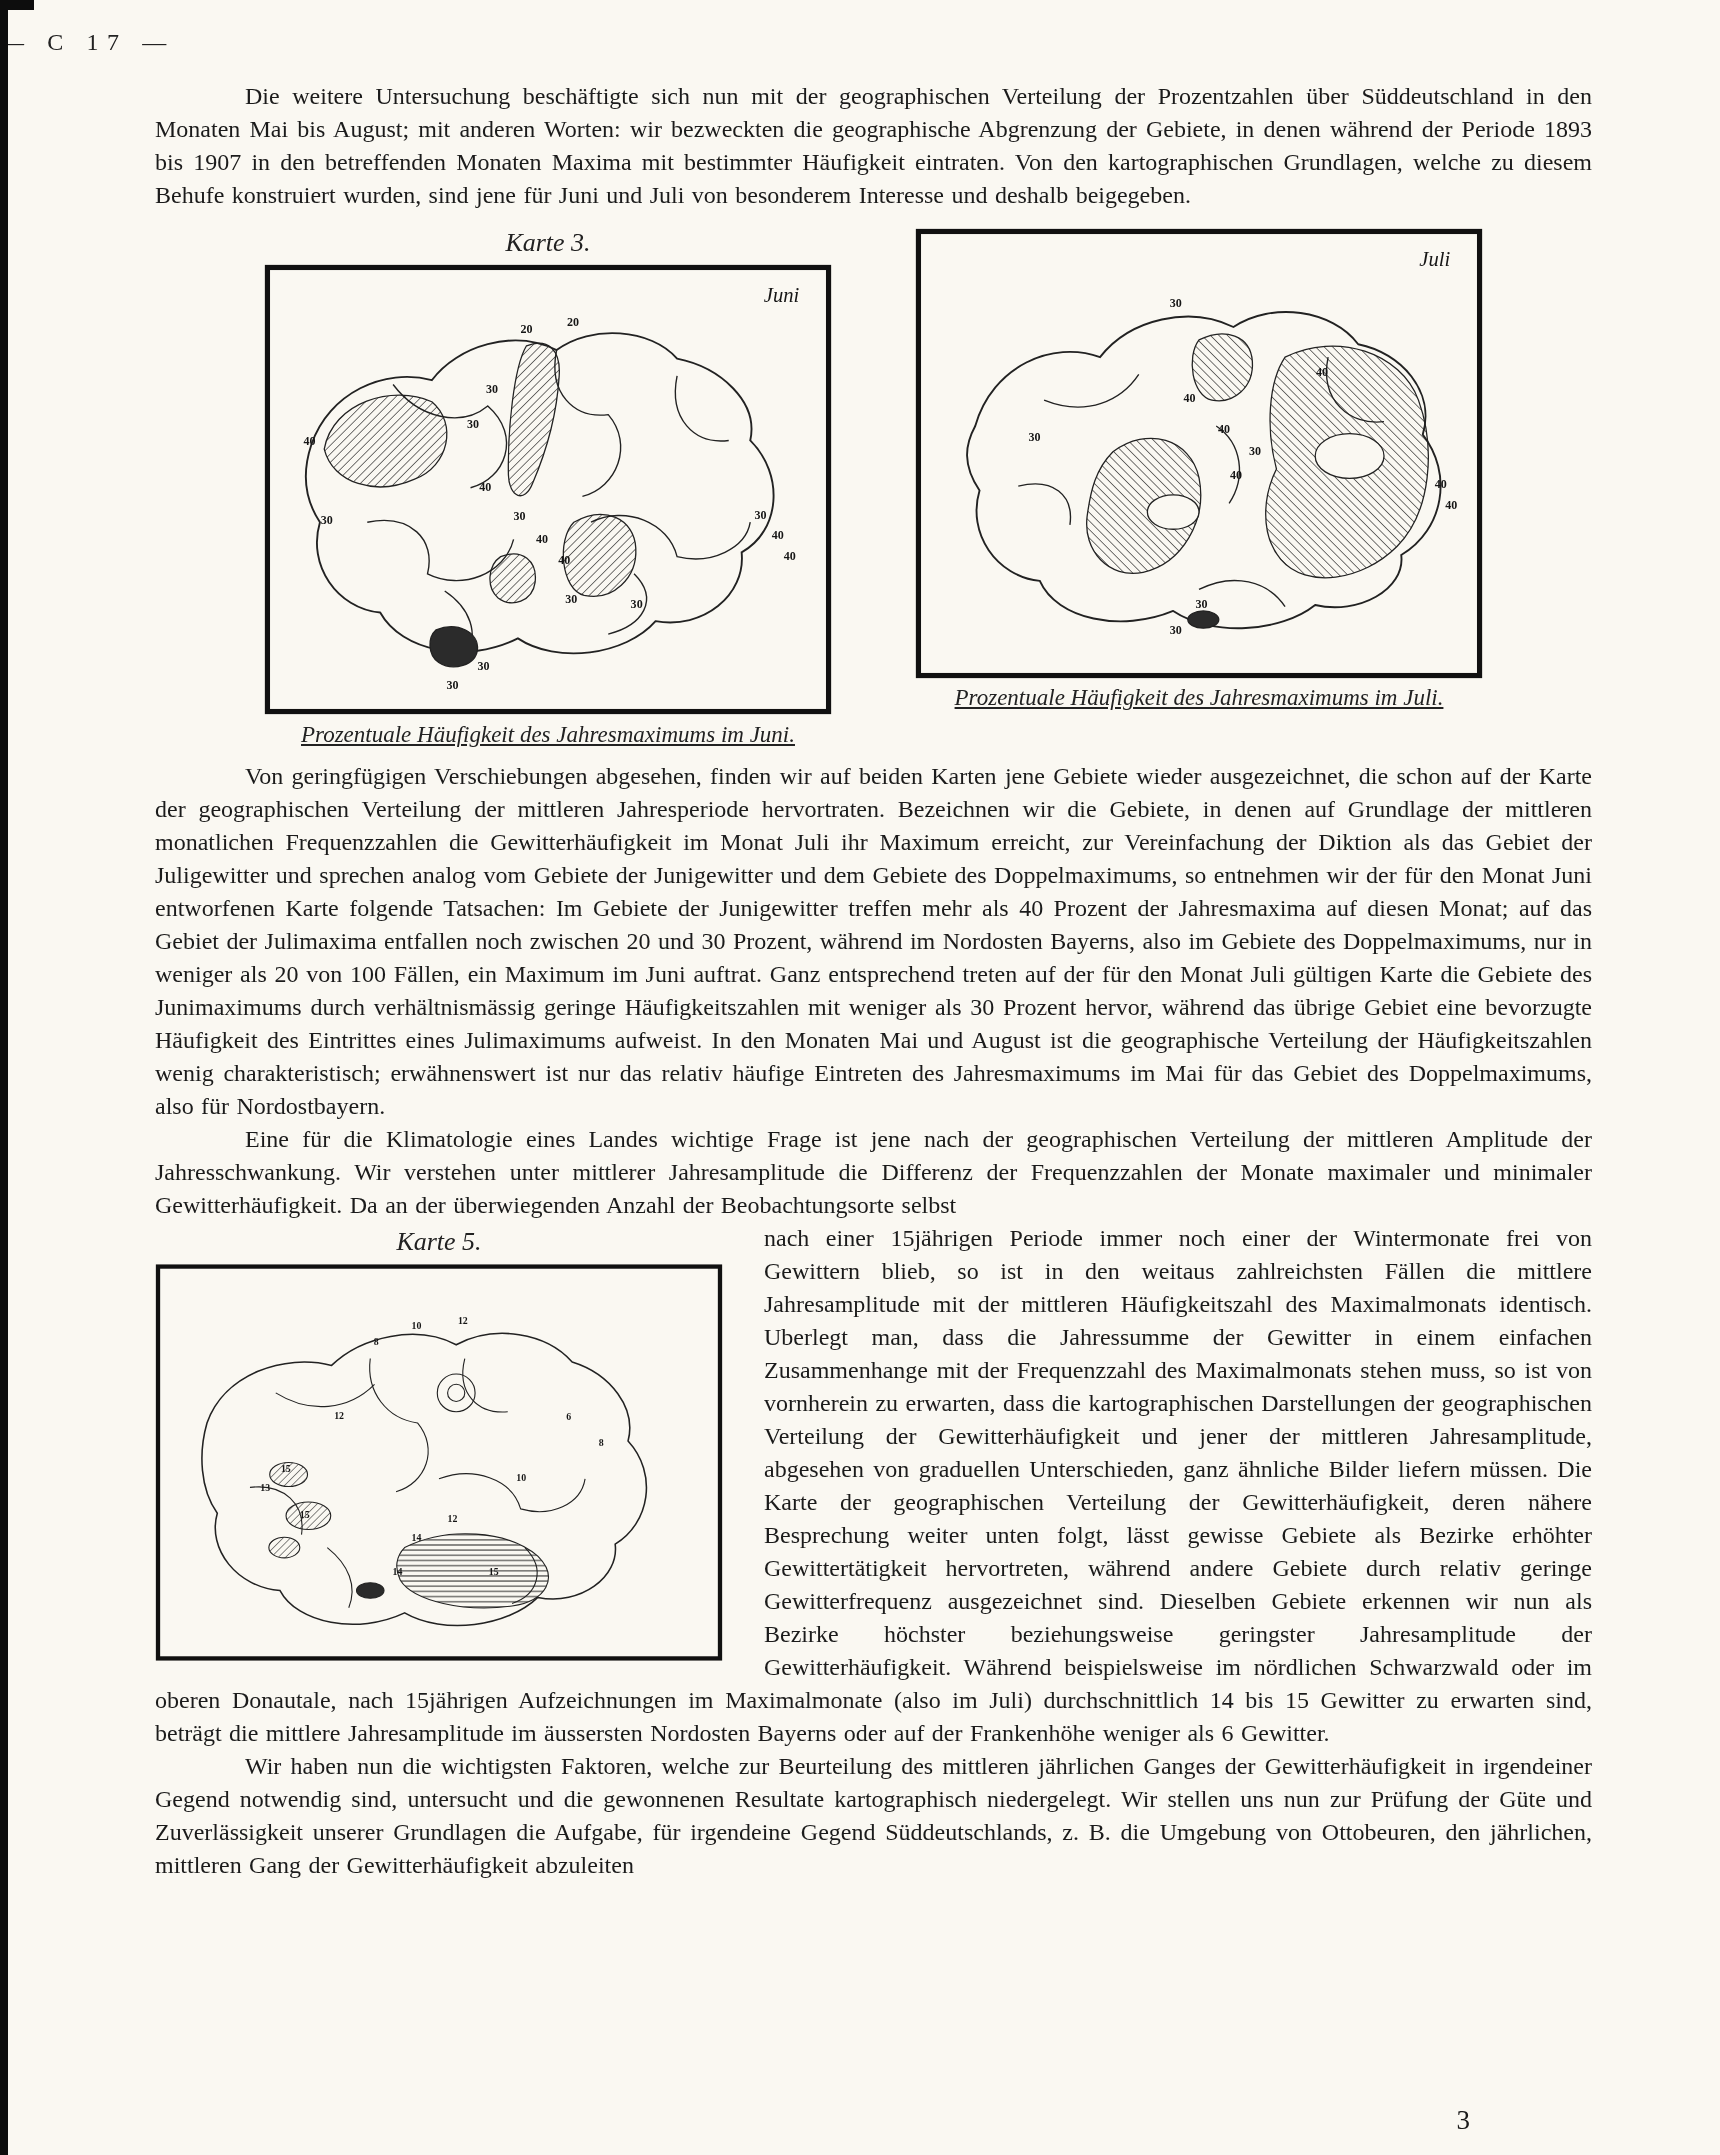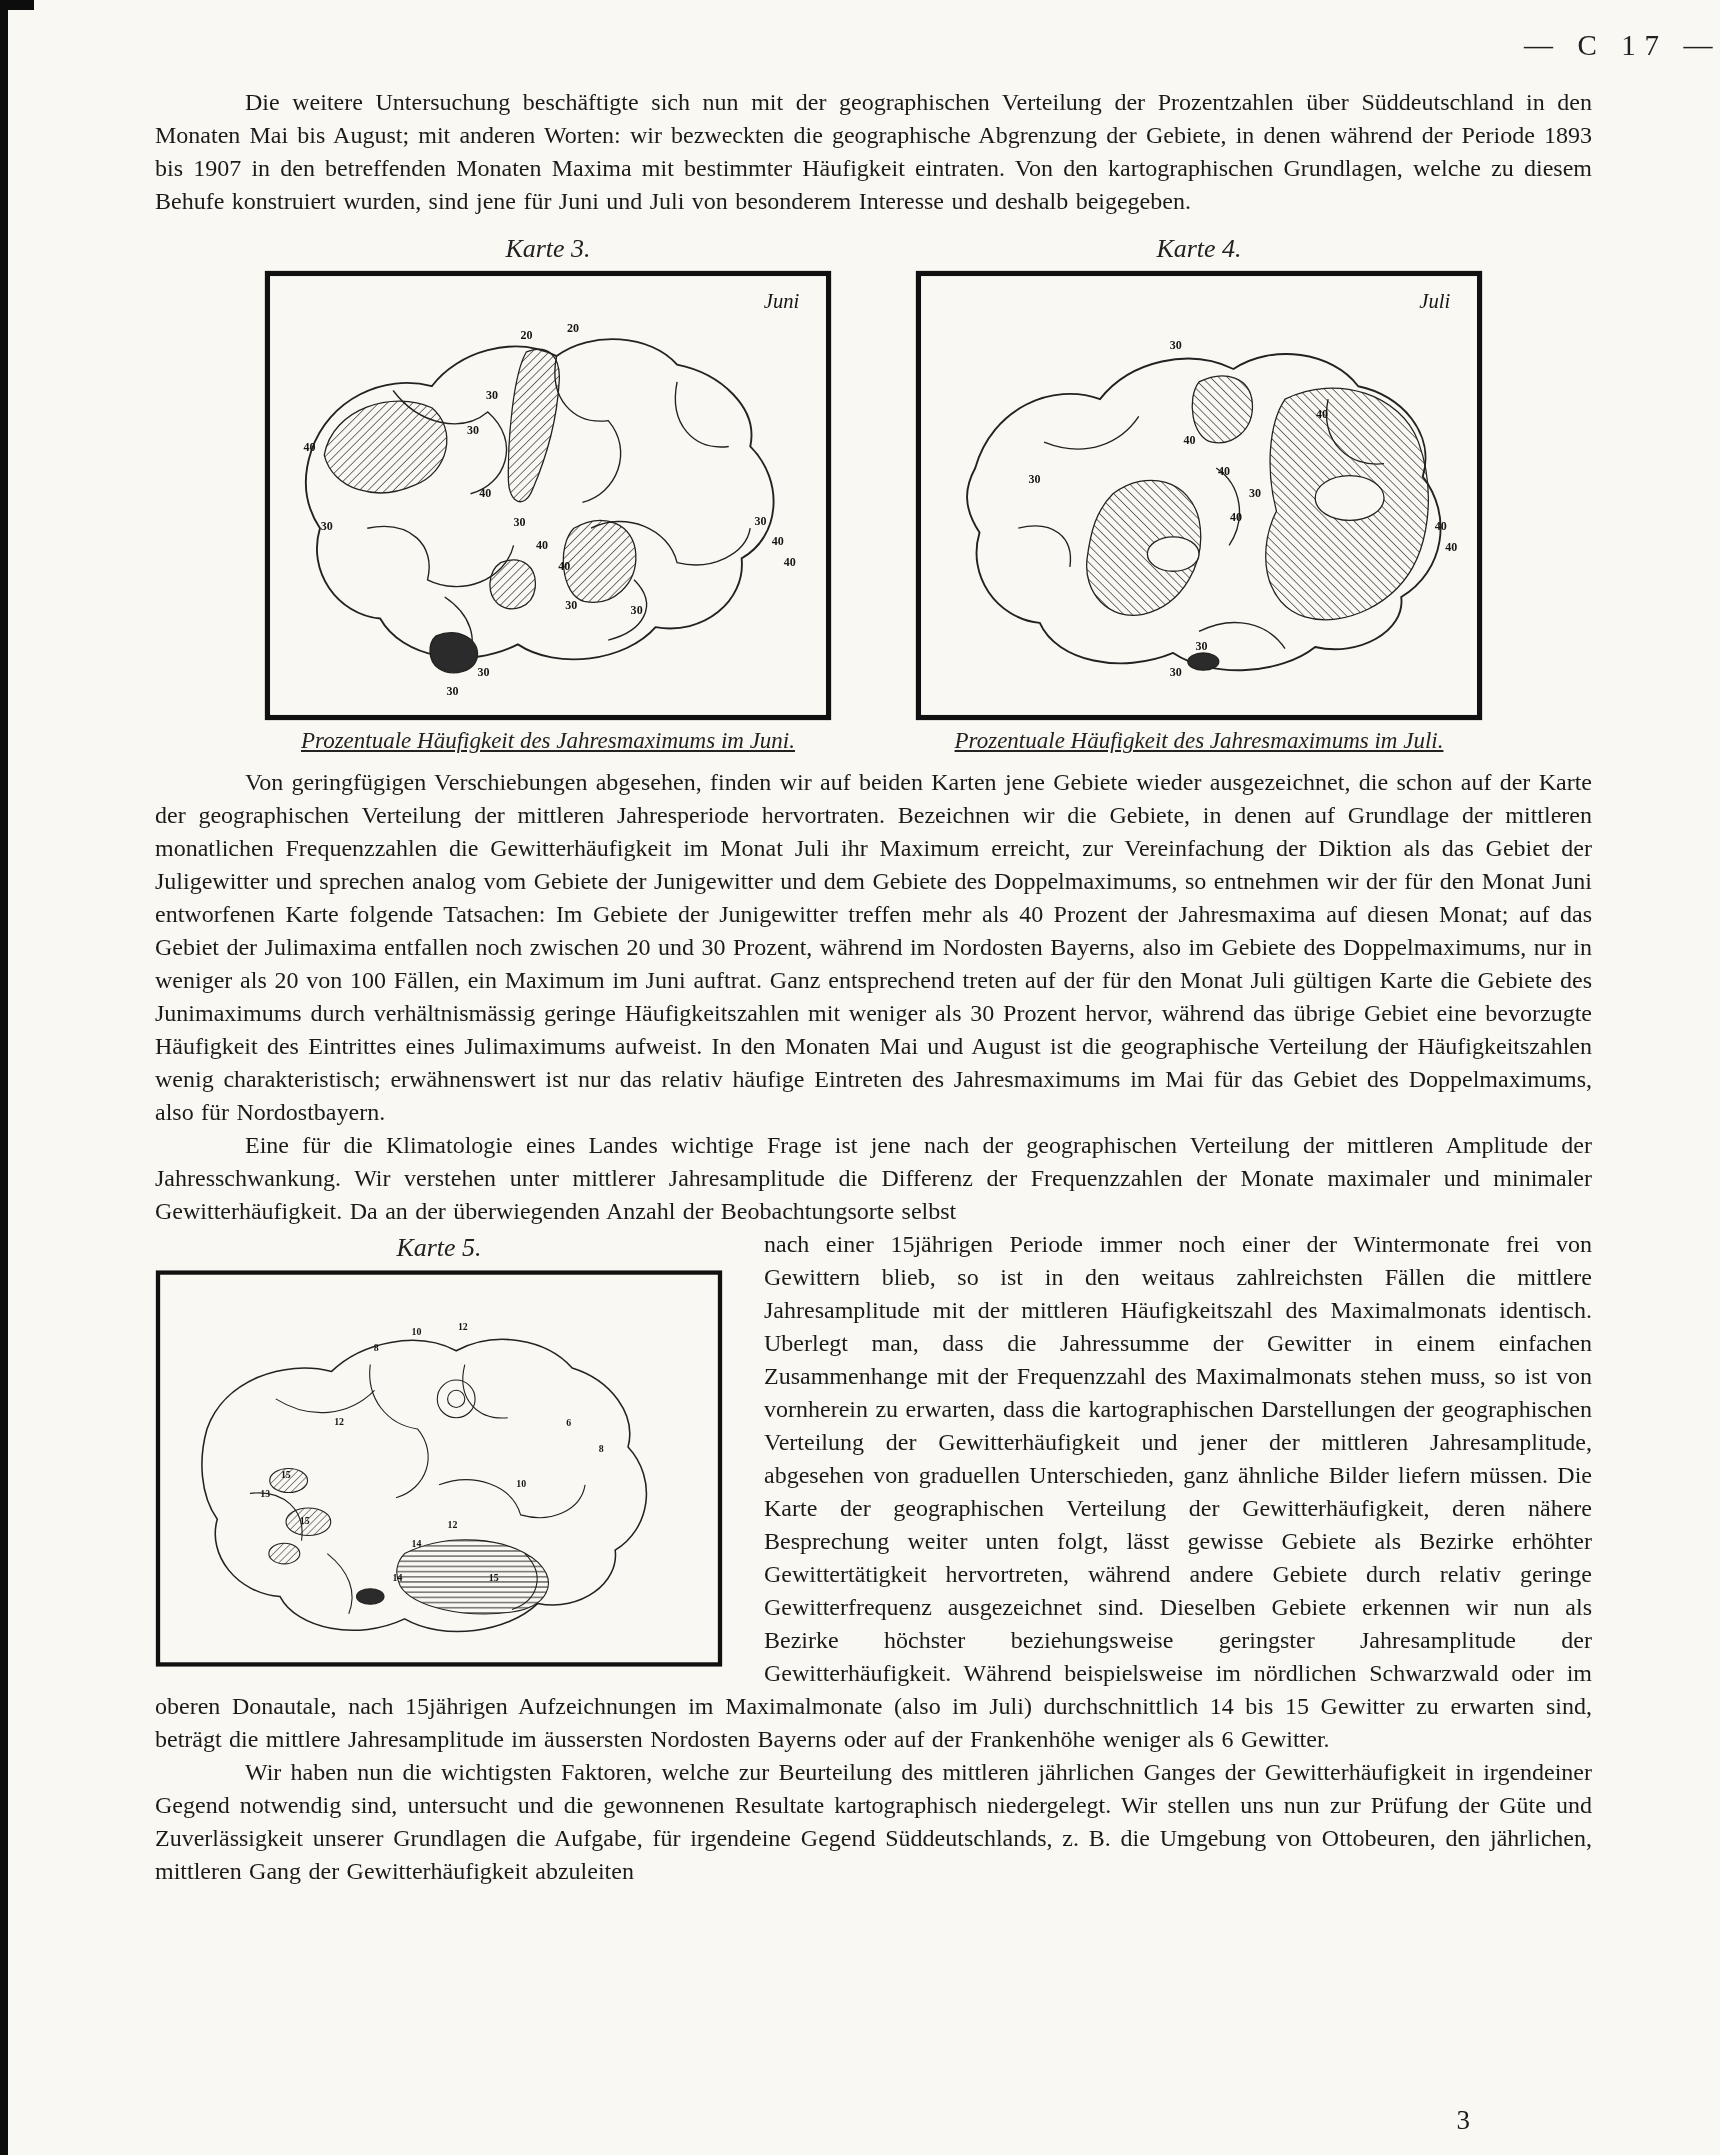--- a/index.html
+++ b/index.html
@@ -9,26 +9,25 @@
     height: 2155px;
     margin: 0 auto;
     background: #faf8f2;
     color: #1b1b1b;
     font-family: "Liberation Serif", "DejaVu Serif", serif;
     overflow: hidden;
   }
   .scan-edge { position:absolute; left:0; top:0; width:7.7px; height:2155px; background:#0d0d0d; }
   .scan-corner { position:absolute; left:0; top:0; width:34px; height:10.3px; background:#0d0d0d; }
   .header {
-    text-align: right;
+    text-align: left;
     padding-top: 29px;
-    font-size: 29px;
+    font-size: 24px;
     letter-spacing: 8.6px;
     color: #222;
-    padding-left: 38px;
   }
   .content { padding: 24px 129px 0 155px; }
   p.body-text {
     margin: 0;
     text-align: justify;
     font-size: 24px;
     line-height: 33px;
     word-spacing: 0.06em;
   }
   p.indent { text-indent: 90px; }
@@ -138,21 +137,20 @@
               <text x="248" y="472">30</text>
               <text x="212" y="494">30</text>
             </g>
             <text x="622" y="44" text-anchor="end" font-size="24" class="month-label">Juni</text>
           </svg>
         </div>
         <div class="fig-caption">Prozentuale Häufigkeit des Jahresmaximums im Juni.</div>
       </figure>
 
       <figure>
-        <div class="fig-title">Karte 4.</div>
         <div class="map-frame">
           <svg width="568" height="451" viewBox="0 0 660 524">
             <defs>
               <pattern id="h4a" width="7" height="7" patternUnits="userSpaceOnUse" patternTransform="rotate(-45)">
                 <line x1="0" y1="0" x2="0" y2="7" stroke="#1a1a1a" stroke-width="1.4"></line>
               </pattern>
             </defs>
             <rect x="4" y="4" width="652" height="516" fill="none" stroke="#111" stroke-width="6"></rect>
             <g fill="none" stroke="#222" stroke-width="2.2">
               <path d="M 70 230 C 90 160 160 130 215 150 C 250 105 320 90 370 115 C 415 85 485 95 515 135 C 565 145 605 190 590 240 C 625 285 615 350 565 380 C 570 420 515 450 465 438 C 425 470 345 475 300 445 C 240 470 165 455 145 410 C 95 405 60 355 75 305 C 55 275 58 252 70 230 Z"></path>

